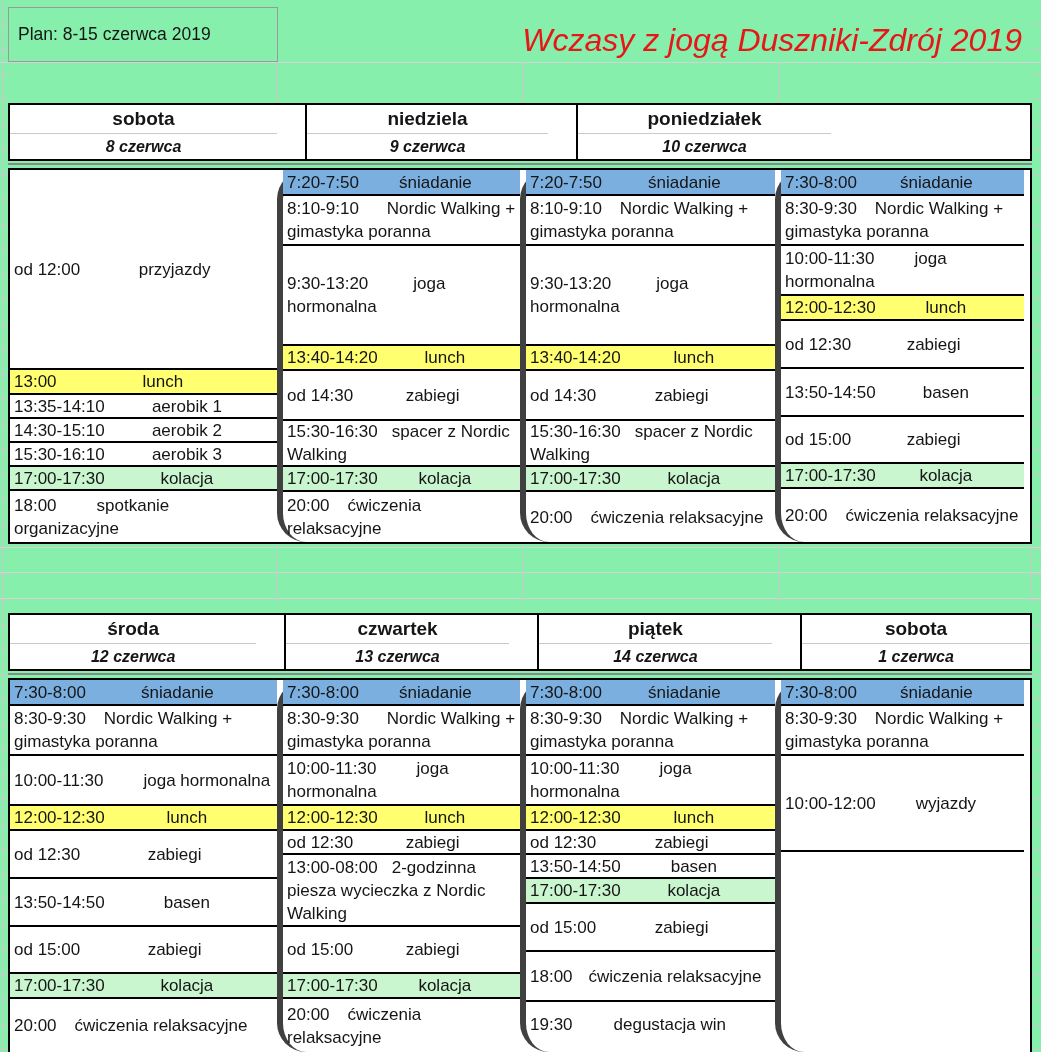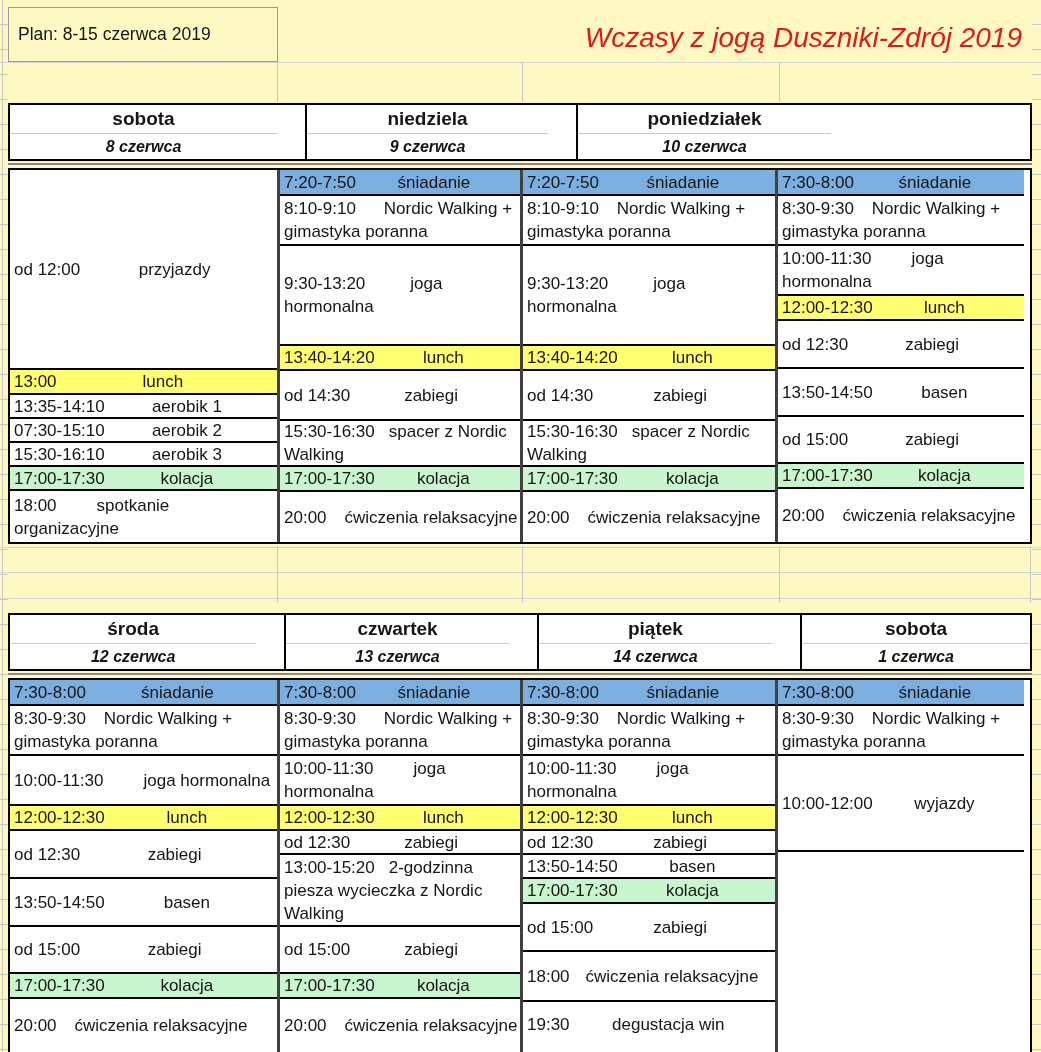--- a/index.html
+++ b/index.html
@@ -1,44 +1,44 @@
 <!DOCTYPE html>
 <html><head>
 <meta charset="utf-8">
 <style>
   html,body{margin:0;padding:0;background:#fff;}
   .sheet{
-    position:relative;width:1041px;height:1052px;background:#fef9c3;overflow:hidden;
+    position:relative;width:1041px;height:1052px;background:#86efac;overflow:hidden;
     font-family:"Liberation Sans","DejaVu Sans",sans-serif;color:#151515;
   }
   
   .gridstrip{position:absolute;top:0;height:1052px;
     background:repeating-linear-gradient(to bottom,transparent 0 24px,#c9c9c9 24px 25px);}
   .gridstrip.left{left:0;width:8px;}
   .gridstrip.right{left:1032px;width:9px;}
   .vline{position:absolute;width:1px;background:#c9c9c9;}
   .hline{position:absolute;height:1px;background:#d4d4d4;}
   
   .plan-cell{position:absolute;left:8px;top:7px;width:270px;height:55px;box-sizing:border-box;
     border:1px solid #9a9a9a;display:flex;align-items:center;padding-left:9px;font-size:17.5px;}
-  .title{position:absolute;right:19px;top:22px;font-size:28px;font-style:italic;color:#e51717;
+  .title{position:absolute;right:19px;top:22px;font-size:32px;font-style:italic;color:#e51717;
     white-space:nowrap;font-weight:500;}
   
   .block{position:absolute;left:8px;width:1024px;}
   .hdr{box-sizing:border-box;border:2px solid #000;display:flex;height:58px;background:#fff;}
   .hcol{box-sizing:border-box;display:flex;flex-direction:column;}
   .hcol + .hcol{border-left:2px solid #000;margin-left:28px;}
   .hname{height:28px;display:flex;align-items:center;justify-content:center;
     font-weight:bold;font-size:19px;}
   .hdate{height:26px;box-sizing:border-box;border-top:1px solid #c9c9c9;display:flex;
     align-items:center;justify-content:center;font-weight:bold;font-style:italic;font-size:16px;}
   .dline{height:2px;background:#8a8a8a;margin-top:2px;}
   .bodyt{box-sizing:border-box;border:2px solid #000;display:flex;background:#fff;margin-top:3px;}
   .bcol{box-sizing:border-box;}
-  .bcol + .bcol{border-left:3px solid #404040;}
+  .bcol + .bcol{border-left:6px solid #404040;border-radius:29px;}
   .cell{box-sizing:border-box;border-bottom:2px solid #000;font-size:17px;line-height:23px;
     padding:0 2px 0 4px;overflow:hidden;display:flex;}
   .cell:last-child{border-bottom:none;}
   .cell.split{flex-direction:row;align-items:center;}
   .cell.split .t{white-space:nowrap;}
   .cell.split .a{flex:1;text-align:center;padding-right:6px;}
   .cell.flow{flex-direction:column;justify-content:center;}
   .cell .fw{width:100%;}
 </style>
 </head>
@@ -90,21 +90,21 @@
           </div>
           <div class="cell split" style="height: 25px; background: rgb(255, 255, 112);">
             <span class="t">13:00</span>
             <span class="a">lunch</span>
           </div>
           <div class="cell split" style="height: 24px;">
             <span class="t">13:35-14:10</span>
             <span class="a">aerobik 1</span>
           </div>
           <div class="cell split" style="height: 24px;">
-            <span class="t">07:30-15:10</span>
+            <span class="t">14:30-15:10</span>
             <span class="a">aerobik 2</span>
           </div>
           <div class="cell split" style="height: 24px;">
             <span class="t">15:30-16:10</span>
             <span class="a">aerobik 3</span>
           </div>
           <div class="cell split" style="height: 24px; background: rgb(201, 245, 207);">
             <span class="t">17:00-17:30</span>
             <span class="a">kolacja</span>
           </div>
@@ -279,21 +279,21 @@
           </div>
           <div class="cell split" style="height: 25px; background: rgb(255, 255, 112);">
             <span class="t">12:00-12:30</span>
             <span class="a">lunch</span>
           </div>
           <div class="cell split" style="height: 24px;">
             <span class="t">od 12:30</span>
             <span class="a">zabiegi</span>
           </div>
           <div class="cell flow" style="height: 72px;">
-            <div class="fw"><span class="t" style="margin-right: 14px;">13:00-15:20</span><span>2-godzinna piesza wycieczka z Nordic Walking</span></div>
+            <div class="fw"><span class="t" style="margin-right: 14px;">13:00-08:00</span><span>2-godzinna piesza wycieczka z Nordic Walking</span></div>
           </div>
           <div class="cell split" style="height: 47px;">
             <span class="t">od 15:00</span>
             <span class="a">zabiegi</span>
           </div>
           <div class="cell split" style="height: 25px; background: rgb(201, 245, 207);">
             <span class="t">17:00-17:30</span>
             <span class="a">kolacja</span>
           </div>
           <div class="cell flow" style="height: 53px;">

